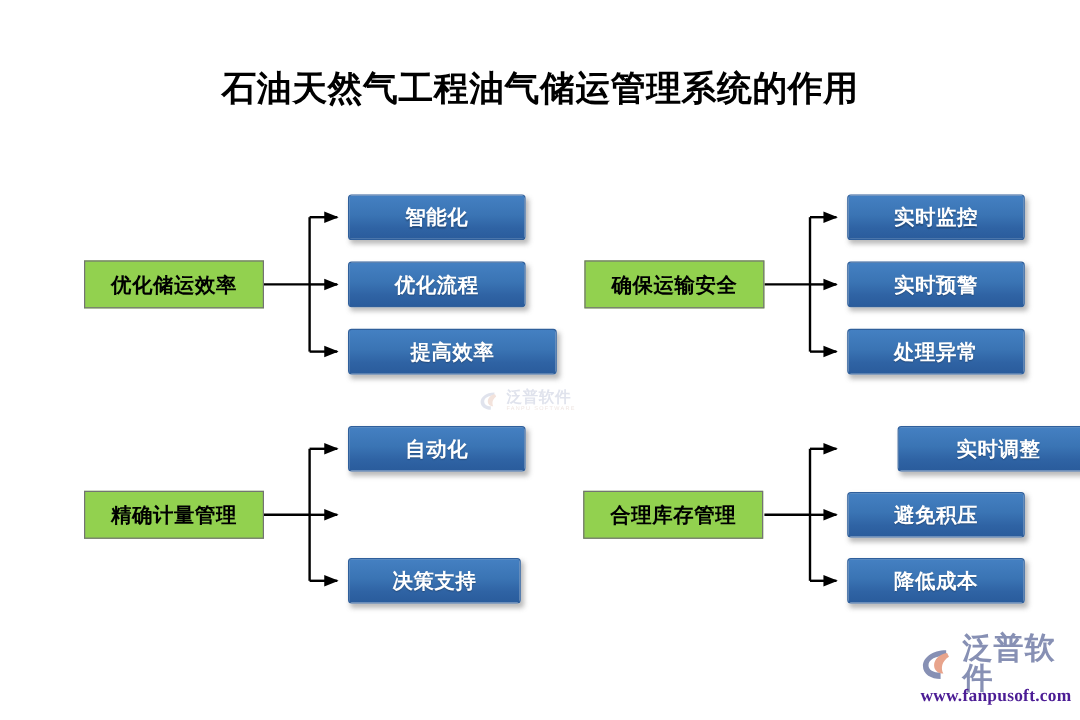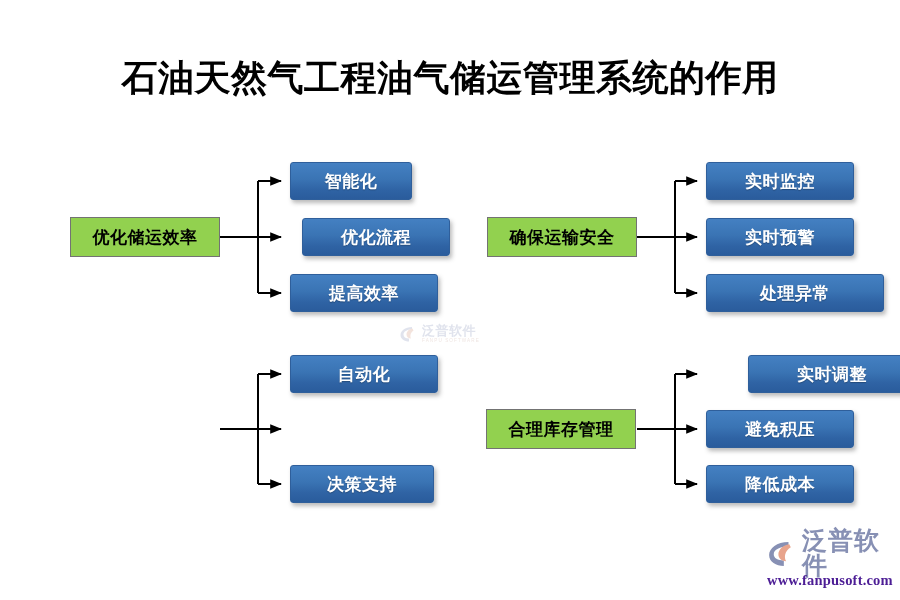--- a/index.html
+++ b/index.html
@@ -21,21 +21,21 @@
     background: #ffffff;
   }
 
   
   .title {
     position: absolute;
     left: 0;
     top: 54px;
     width: 900px;
     text-align: center;
-    font-size: 36px;
+    font-size: 29px;
     font-weight: bold;
     color: #000000;
     letter-spacing: 0.5px;
     white-space: nowrap;
   }
 
   
   .watermark {
     position: absolute;
     left: 398px;
@@ -178,29 +178,30 @@
 
       <path d="M637,429 H675"></path>
       <path d="M675,374 V484"></path>
       <path d="M675,374 H697" marker-end="url(#arrow)"></path>
       <path d="M675,429 H697" marker-end="url(#arrow)"></path>
       <path d="M675,484 H697" marker-end="url(#arrow)"></path>
     </g>
   </svg>
 
   <div class="node node-green" style="left:70px; top:217px; width:150px; height:40px;">优化储运效率</div>
-  <div class="node node-blue" style="left:290px; top:162px; width:122px; height:38px;">智能化</div>
-  <div class="node node-blue" style="left:302px; top:218px; width:148px; height:38px;">优化流程</div>
-  <div class="node node-blue" style="left:290px; top:274px; width:148px; height:38px;">提高效率</div>
+  <div class="node node-blue" style="left:290px; top:162px; width:148px; height:38px;">智能化</div>
+  <div class="node node-blue" style="left:290px; top:218px; width:148px; height:38px;">优化流程</div>
+  <div class="node node-blue" style="left:290px; top:274px; width:174px; height:38px;">提高效率</div>
 
   <div class="node node-green" style="left:487px; top:217px; width:150px; height:40px;">确保运输安全</div>
   <div class="node node-blue" style="left:706px; top:162px; width:148px; height:38px;">实时监控</div>
   <div class="node node-blue" style="left:706px; top:218px; width:148px; height:38px;">实时预警</div>
-  <div class="node node-blue" style="left:706px; top:274px; width:178px; height:38px;">处理异常</div>
-
+  <div class="node node-blue" style="left:706px; top:274px; width:148px; height:38px;">处理异常</div>
+
+  <div class="node node-green" style="left:70px; top:409px; width:150px; height:40px;">精确计量管理</div>
   <div class="node node-blue" style="left:290px; top:355px; width:148px; height:38px;">自动化</div>
   <div class="node node-blue" style="left:290px; top:465px; width:144px; height:38px;">决策支持</div>
 
   <div class="node node-green" style="left:486px; top:409px; width:150px; height:40px;">合理库存管理</div>
   <div class="node node-blue" style="left:728px; top:355px; width:168px; height:38px;margin-left:20px;">实时调整</div>
   <div class="node node-blue" style="left:706px; top:465px; width:148px; height:38px;">降低成本</div>
   <div class="node node-blue" style="left:706px; top:410px; width:148px; height:38px;">避免积压</div>
 
   <div class="brand">
     <div class="brand-row">

